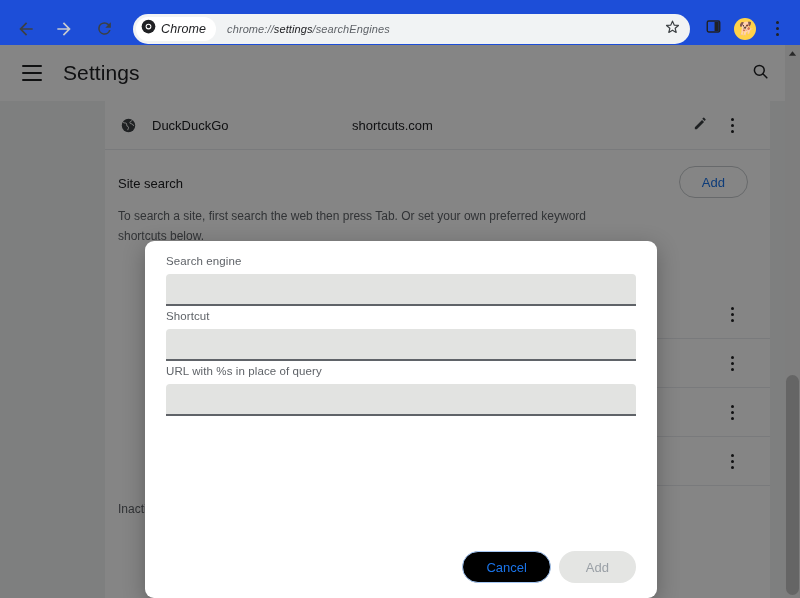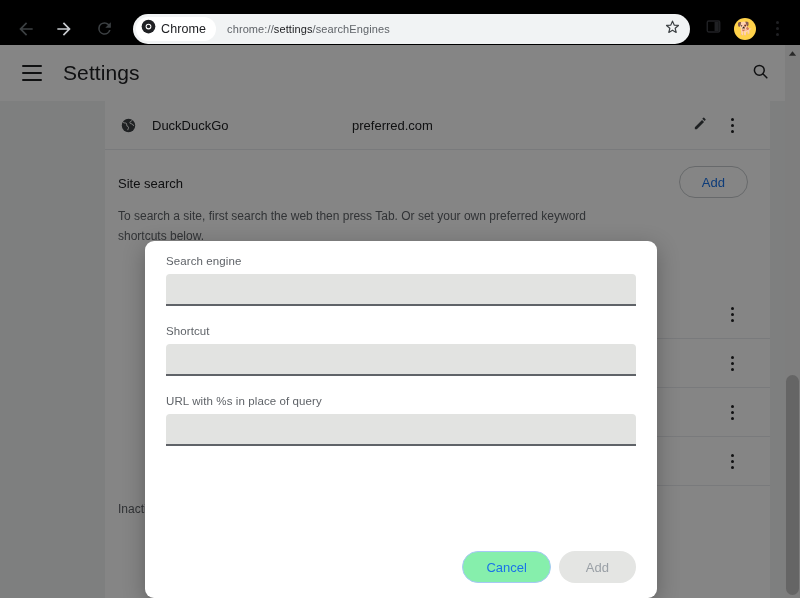--- a/index.html
+++ b/index.html
@@ -7,22 +7,22 @@
     width: 800px; height: 598px;
     overflow: hidden;
     font-family: "Liberation Sans", sans-serif;
     background: #ffffff;
   }
 
   
   #browser-toolbar {
     position: absolute; left: 0; top: 0;
     width: 800px; height: 57px;
-    background: #000000;
-    display: flex; align-items: center;
+    background: #1d4ed8;
+    display: flex; align-items: center; font-style: italic;
   }
   .nav-btn {
     width: 34px; height: 34px;
     display: flex; align-items: center; justify-content: center;
     border-radius: 50%;
     flex: 0 0 auto;
   }
   .nav-btn svg { display: block; }
   #nav-back { margin-left: 9px; }
   #nav-forward { margin-left: 4px; }
@@ -221,21 +221,21 @@
     border-radius: 9px;
     box-shadow: 0 6px 22px rgba(0,0,0,0.28);
     padding: 0 21px;
   }
   #dialog-title {
     font-size: 15px; color: #202124;
     padding-top: 18px;
     letter-spacing: .1px;
   }
   #dialog-body { padding-top: 14px; }
-  .field { margin-bottom: 19px; }
+  .field { margin-bottom: 4px; }
   .field-label {
     font-size: 11.5px; color: #5f6368;
     margin-bottom: 7px;
     letter-spacing: .1px;
   }
   .field-input {
     width: 100%; height: 32px;
     background: #e2e3e1;
     border: none;
     border-bottom: 2px solid #5f6368;
@@ -246,21 +246,21 @@
     font-family: "Liberation Sans", sans-serif;
     outline: none;
   }
   #dialog-actions {
     position: absolute; right: 21px; bottom: 15px;
     display: flex; align-items: center; gap: 8px;
   }
   #dialog-cancel-btn {
     border: 1px solid #a6c8f5;
     color: #1a73e8;
-    background: #86efac;
+    background: #000000;
     border-radius: 16px;
     height: 32px; padding: 0 23px;
     font-size: 13px; font-weight: 500;
     font-family: "Liberation Sans", sans-serif;
     cursor: pointer;
   }
   #dialog-add-btn {
     border: none;
     color: #9aa0a6;
     background: #e4e5e3;
@@ -371,21 +371,21 @@
     <div id="content-scroll">
 
       <div class="engine-row">
         <span class="row-icon">
           <svg width="17" height="17" viewBox="0 0 24 24">
             <circle cx="12" cy="12" r="9.5" fill="#3c4043"></circle>
             <path d="M5 8c2 1 3 0 4 1s0 3 1 4 2 0 2 2-1 2-1 3M17 5c-1 1-3 1-3 3s2 1 3 2 2 0 2 2" fill="none" stroke="#fff" stroke-width="1.4" stroke-linecap="round"></path>
           </svg>
         </span>
         <span class="row-name">DuckDuckGo</span>
-        <span class="row-keyword">preferred.com</span>
+        <span class="row-keyword">shortcuts.com</span>
         <span class="row-action">
           <span>
             <svg width="17" height="17" viewBox="0 0 24 24">
               <path d="M4 17.2V20h2.8L17 9.8 14.2 7zM19.1 7.2a.9.9 0 0 0 0-1.3l-1.9-1.9a.9.9 0 0 0-1.3 0l-1.4 1.4 3.2 3.2z" fill="#3c4043"></path>
             </svg>
           </span>
         </span>
         <span class="row-action">
           <span class="dots">
               <i></i>

